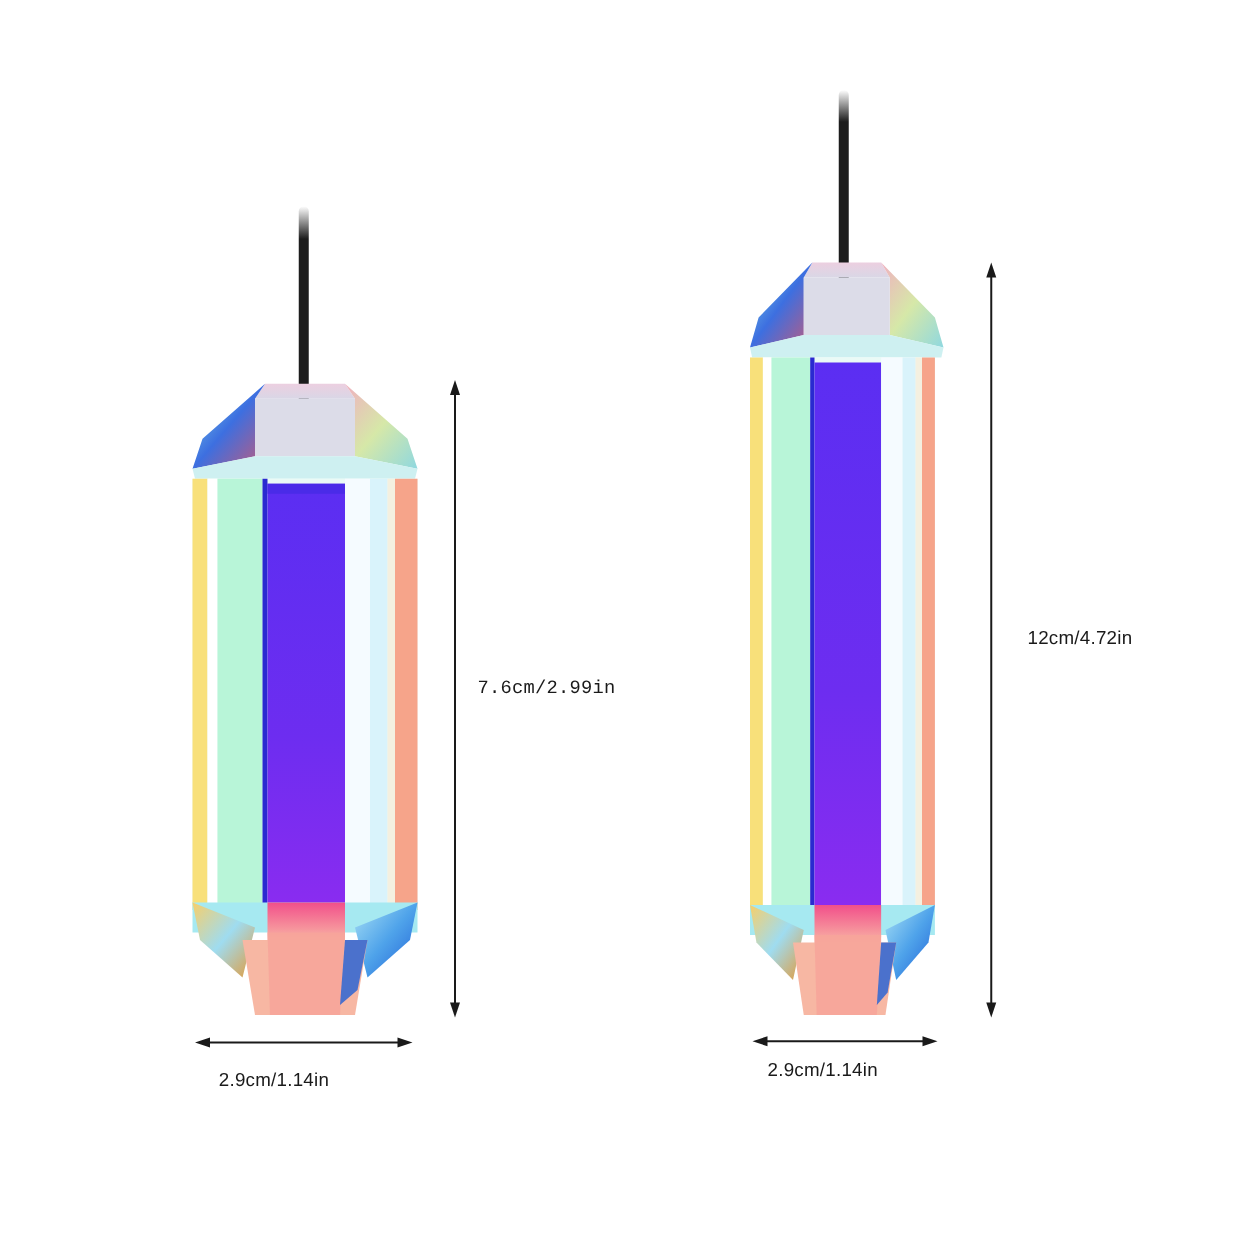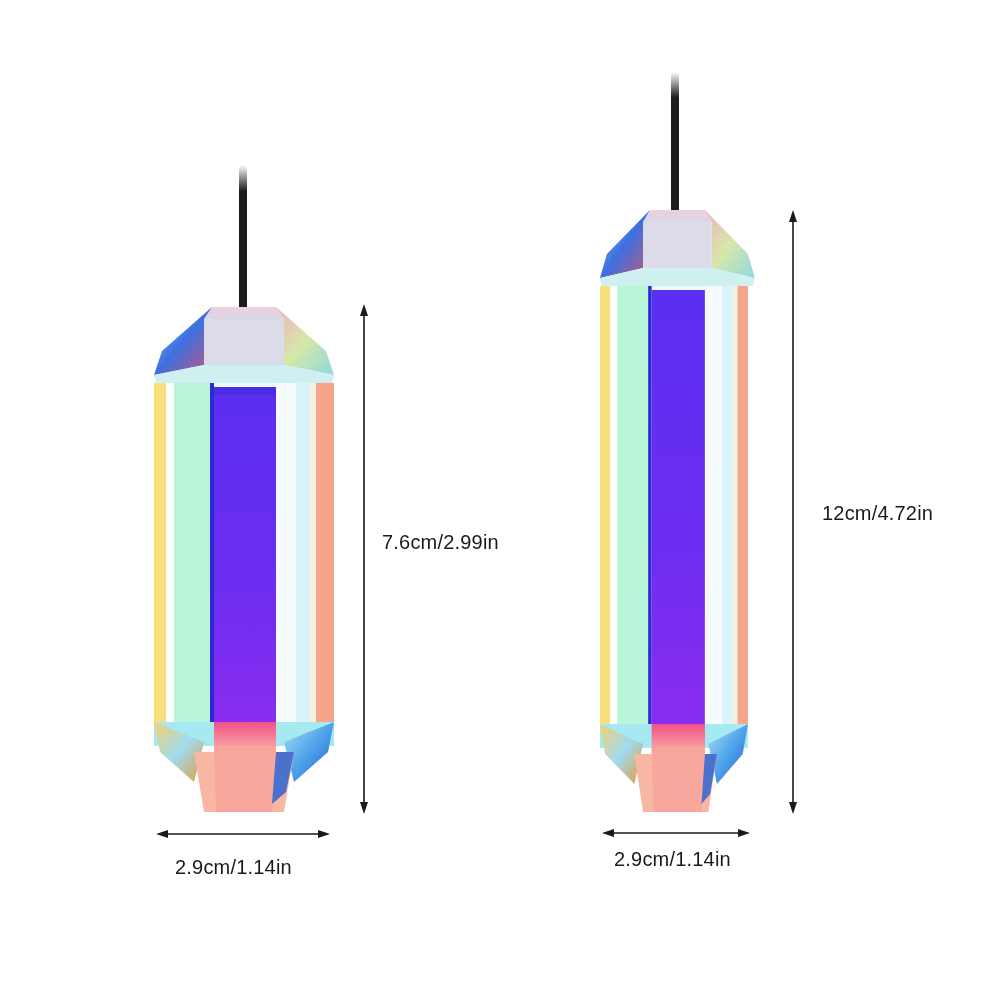--- a/index.html
+++ b/index.html
@@ -1,19 +1,19 @@
 <!DOCTYPE html>
 <html><head>
 <meta charset="utf-8">
 <style>
   html, body { margin: 0; padding: 0; background: #ffffff; }
   body { width: 1000px; height: 1000px; position: relative; overflow: hidden;
          font-family: "Liberation Sans", "DejaVu Sans", sans-serif; }
   .stage { position: absolute; left: 0; top: 0; width: 1000px; height: 1000px; }
-  .label { position: absolute; font-size: 20px; color: #1a1a1a; white-space: nowrap; letter-spacing: 0.2px; }
+  .label { position: absolute; font-size: 15px; color: #1a1a1a; white-space: nowrap; letter-spacing: 0.2px; }
   svg { position: absolute; left: 0; top: 0; }
 </style>
 </head>
 <body>
 
 <div class="stage">
 <svg width="1000" height="1000" viewBox="0 0 1000 1000">
   <defs>
     <linearGradient id="cordFade" x1="0" y1="0" x2="0" y2="1">
       <stop offset="0" stop-color="#1c1c1c" stop-opacity="0"></stop>
@@ -147,17 +147,17 @@
     <polygon points="793,814 789,802 797,802" fill="#1a1a1a"></polygon>
   </g>
 
   <g>
     <line x1="608" y1="833" x2="744" y2="833" stroke="#1a1a1a" stroke-width="1.6"></line>
     <polygon points="602,833 614,829 614,837" fill="#1a1a1a"></polygon>
     <polygon points="750,833 738,829 738,837" fill="#1a1a1a"></polygon>
   </g>
 </svg>
 
-  <div class="label" style="left:382px; top:531px;">7.6cm/2.99in</div>
+  <div class="label" style="left:382px; top:542px;font-family:Liberation Mono, monospace;">7.6cm/2.99in</div>
   <div class="label" style="left:175px; top:856px;">2.9cm/1.14in</div>
   <div class="label" style="left:822px; top:502px;">12cm/4.72in</div>
   <div class="label" style="left:614px; top:848px;">2.9cm/1.14in</div>
 </div>
 
 </body></html>

